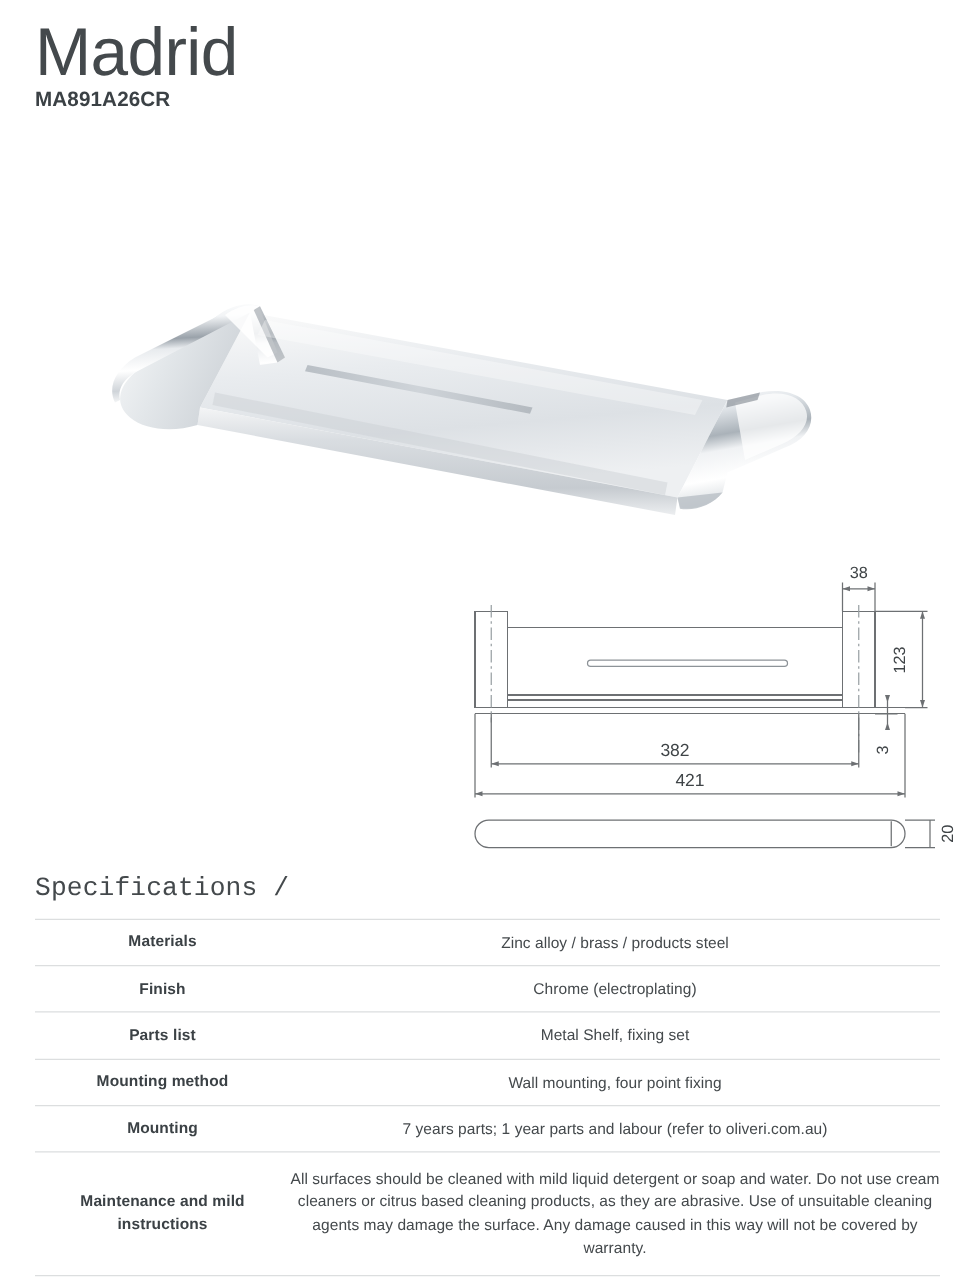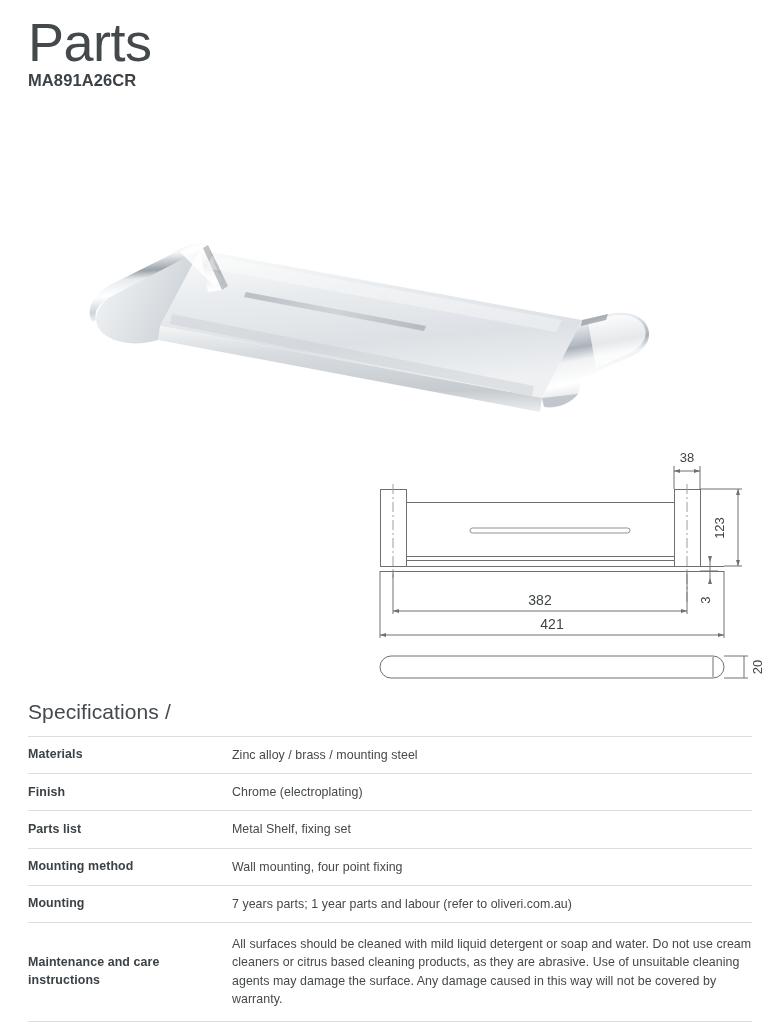--- a/index.html
+++ b/index.html
@@ -60,29 +60,30 @@
   #tech-drawing svg { display: block; width: 100%; height: 100%; }
 
   
   #specs { position: absolute; left: 28px; top: 700px; width: 724px; }
   #specs-heading {
     font-size: 21px;
     font-weight: 300;
     color: #44494c;
     padding-bottom: 12px;
     letter-spacing: 0.1px;
+    font-family: Liberation Mono, monospace;
   }
   table.spec-table {
     width: 100%;
     border-collapse: collapse;
     table-layout: fixed;
   }
   table.spec-table tr { border-top: 1px solid #dcdedf; }
   table.spec-table tr:last-child { border-bottom: 1px solid #dcdedf; }
-  table.spec-table td { vertical-align: middle; padding: 9px 0; }
+  table.spec-table td { vertical-align: middle; padding: 9px 0; text-align: center; }
   td.spec-label {
     width: 204px;
     font-size: 12.4px;
     font-weight: 700;
     color: #3b4145;
     padding-left: 2px;
     letter-spacing: 0.1px;
     line-height: 1.42;
   }
   td.spec-value {
@@ -91,21 +92,21 @@
     color: #44494c;
     letter-spacing: 0.05px;
     line-height: 1.47;
   }
   tr.row-tall td { padding: 12px 0 13px 0; }
 </style>
 </head>
 <body>
 
 <div id="header">
-  <div id="product-title">Parts</div>
+  <div id="product-title">Madrid</div>
   <div id="product-code">MA891A26CR</div>
 </div>
 
 <div id="product-photo">
   <svg viewBox="0 0 645 225" xmlns="http://www.w3.org/2000/svg">
     <defs>
       <linearGradient id="topFace" x1="0" y1="0" x2="0.25" y2="1">
         <stop offset="0%" stop-color="#fbfbfb"></stop>
         <stop offset="35%" stop-color="#e9ecef"></stop>
         <stop offset="70%" stop-color="#dde1e5"></stop>
@@ -265,37 +266,37 @@
     <text x="396" y="223" text-anchor="middle" transform="rotate(-90 396 223)" font-family="Liberation Sans, sans-serif" font-size="13" fill="#3f4447">20</text>
   </svg>
 </div>
 
 <div id="specs">
   <div id="specs-heading">Specifications /</div>
   <table class="spec-table">
     <tbody>
       <tr>
         <td class="spec-label">Materials</td>
-        <td class="spec-value">Zinc alloy / brass / mounting steel</td>
+        <td class="spec-value">Zinc alloy / brass / products steel</td>
       </tr>
       <tr>
         <td class="spec-label">Finish</td>
         <td class="spec-value">Chrome (electroplating)</td>
       </tr>
       <tr>
         <td class="spec-label">Parts list</td>
         <td class="spec-value">Metal Shelf, fixing set</td>
       </tr>
       <tr>
         <td class="spec-label">Mounting method</td>
         <td class="spec-value">Wall mounting, four point fixing</td>
       </tr>
       <tr>
         <td class="spec-label">Mounting</td>
         <td class="spec-value">7 years parts; 1 year parts and labour (refer to oliveri.com.au)</td>
       </tr>
       <tr class="row-tall">
-        <td class="spec-label">Maintenance and care instructions</td>
+        <td class="spec-label">Maintenance and mild instructions</td>
         <td class="spec-value">All surfaces should be cleaned with mild liquid detergent or soap and water. Do not use cream cleaners or citrus based cleaning products, as they are abrasive. Use of unsuitable cleaning agents may damage the surface. Any damage caused in this way will not be covered by warranty.</td>
       </tr>
     </tbody>
   </table>
 </div>
 
 </body></html>

